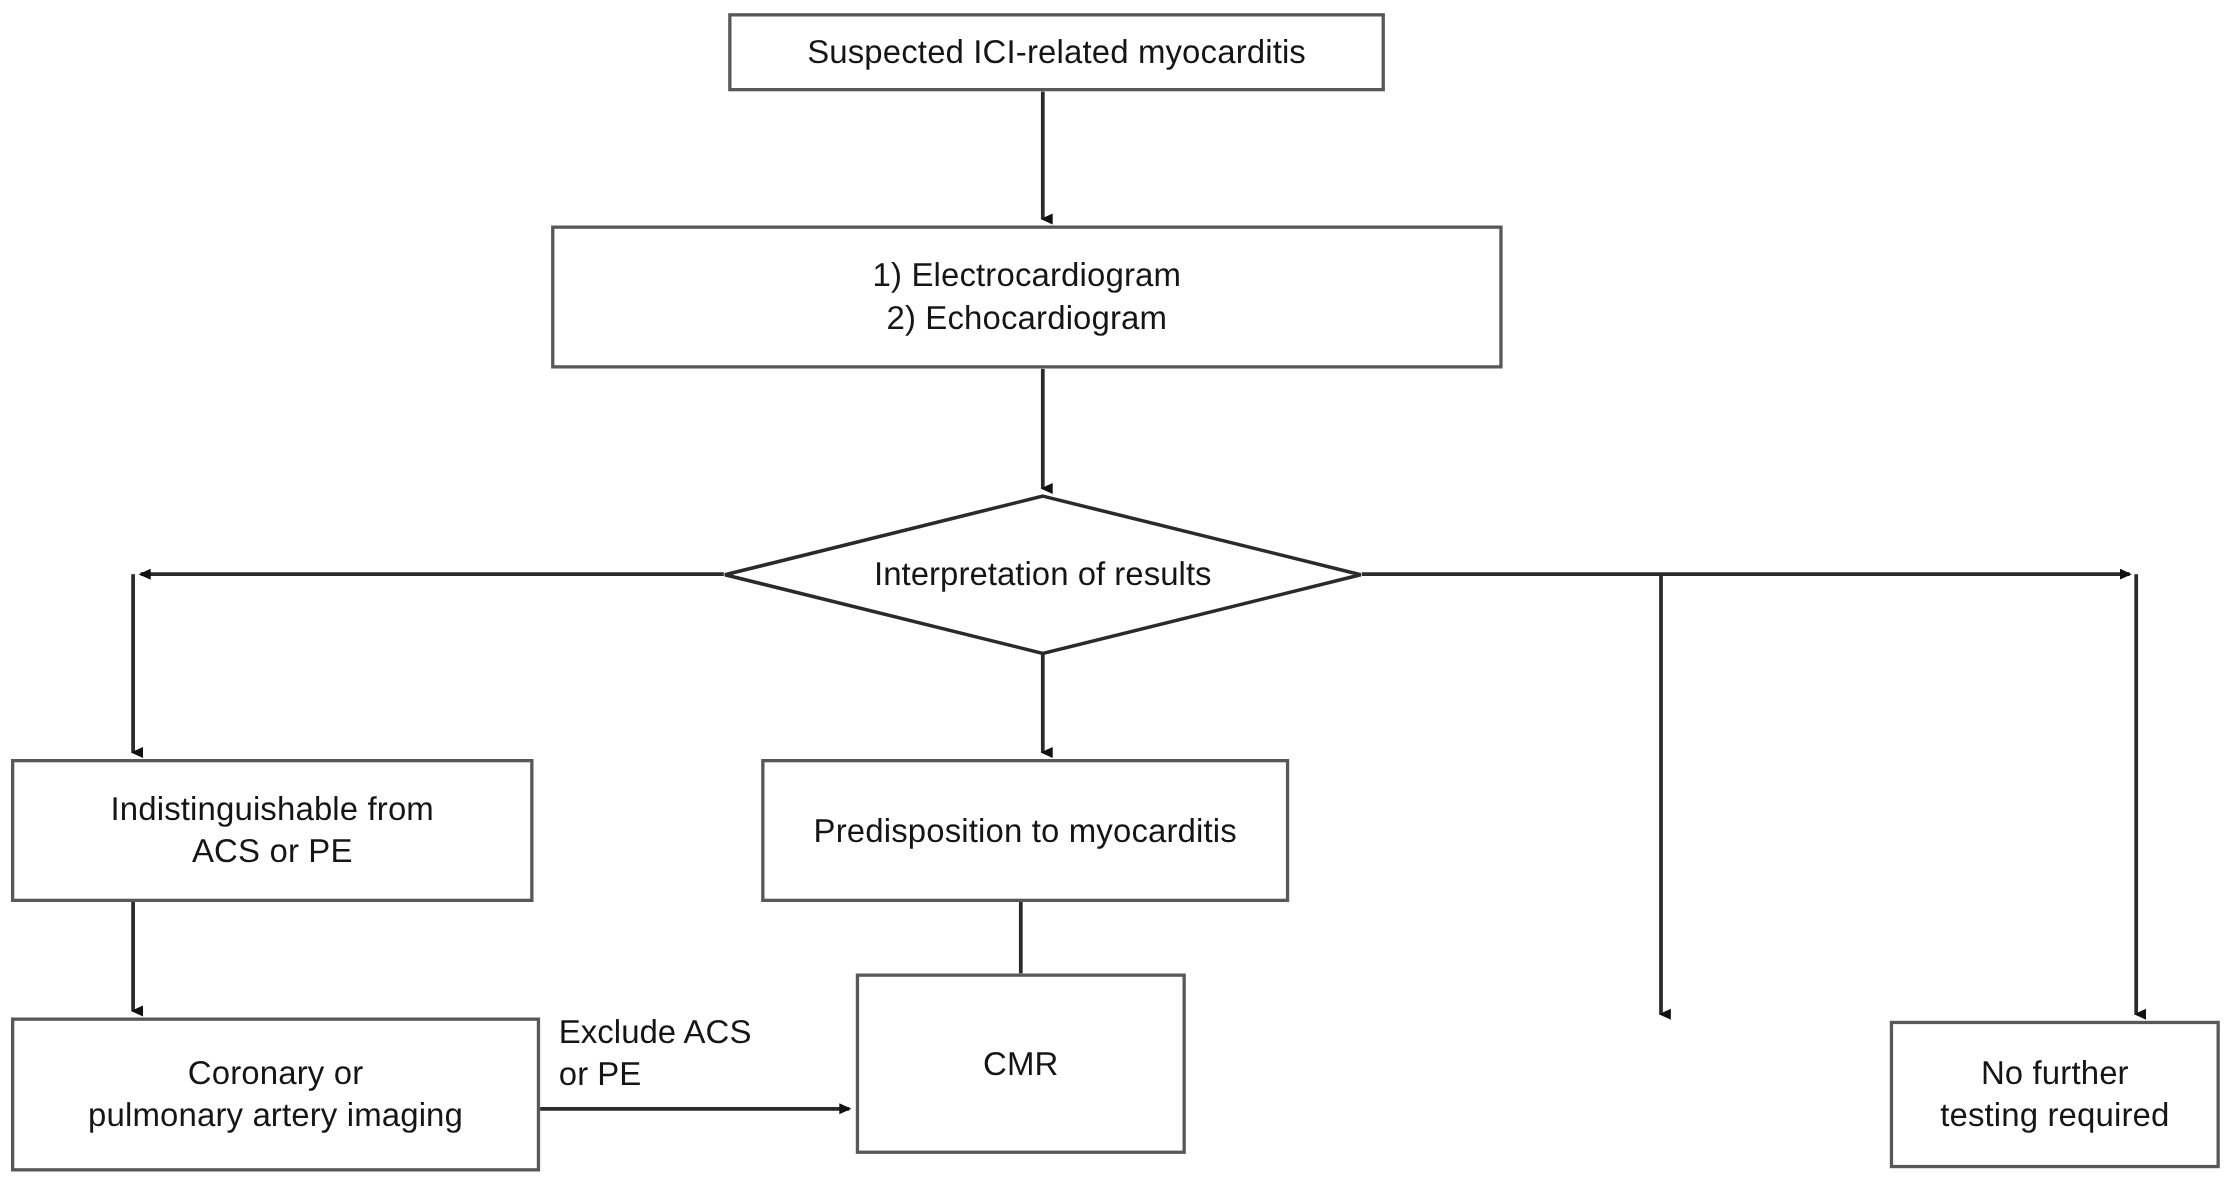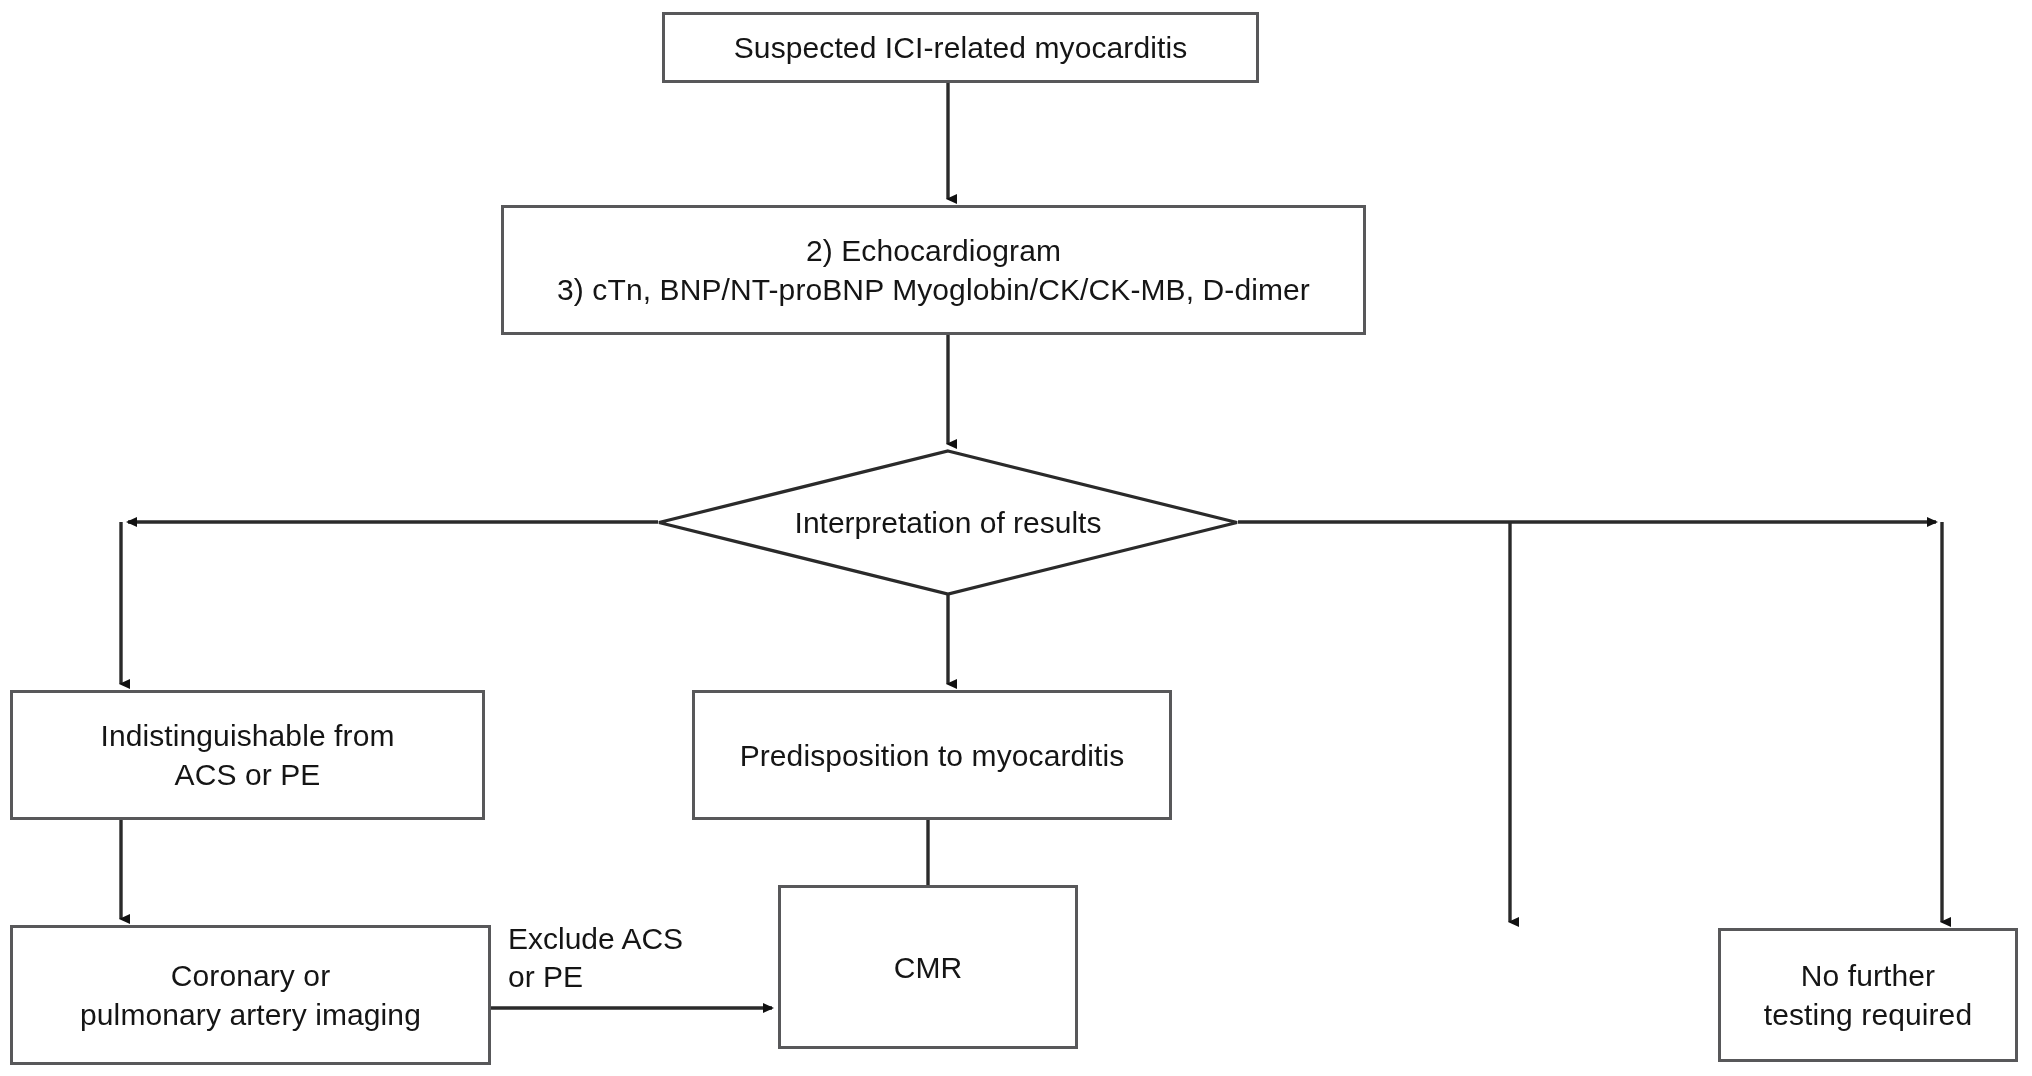--- a/index.html
+++ b/index.html
@@ -133,22 +133,22 @@
   </svg>
 
   <div class="node" style="left:646px; top:12px; width:597px; height:71px;margin-left:16px;">
     <span class="lines">
       <span class="line">Suspected ICI-related myocarditis</span>
     </span>
   </div>
 
   <div class="node" style="left:501px; top:205px; width:865px; height:130px;">
     <span class="lines">
+      <span class="line">1) Electrocardiogram</span>
       <span class="line">2) Echocardiogram</span>
-      <span class="line">3) cTn, BNP/NT-proBNP Myoglobin/CK/CK-MB, D-dimer</span>
     </span>
   </div>
 
   <div class="diamond-wrap" style="left:658px; top:450px; width:580px; height:145px;">
     <svg width="580" height="145" viewBox="0 0 580 145">
       <polygon points="290,1 579,72.5 290,144 1,72.5" fill="#ffffff" stroke="#2a2a2a" stroke-width="3.2"></polygon>
     </svg>
     <span class="diamond-label">Interpretation of results</span>
   </div>
 

